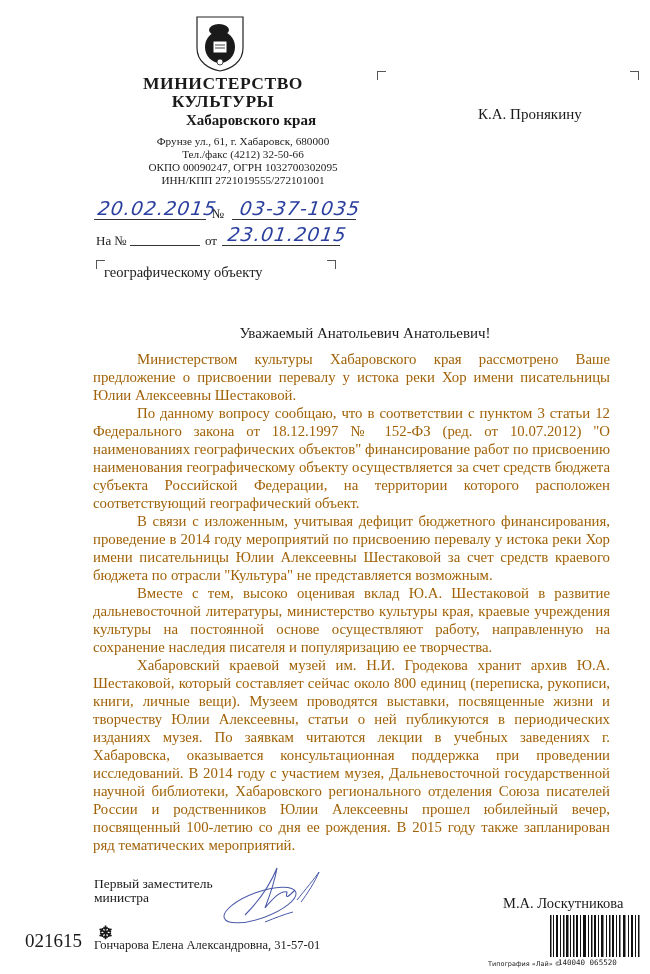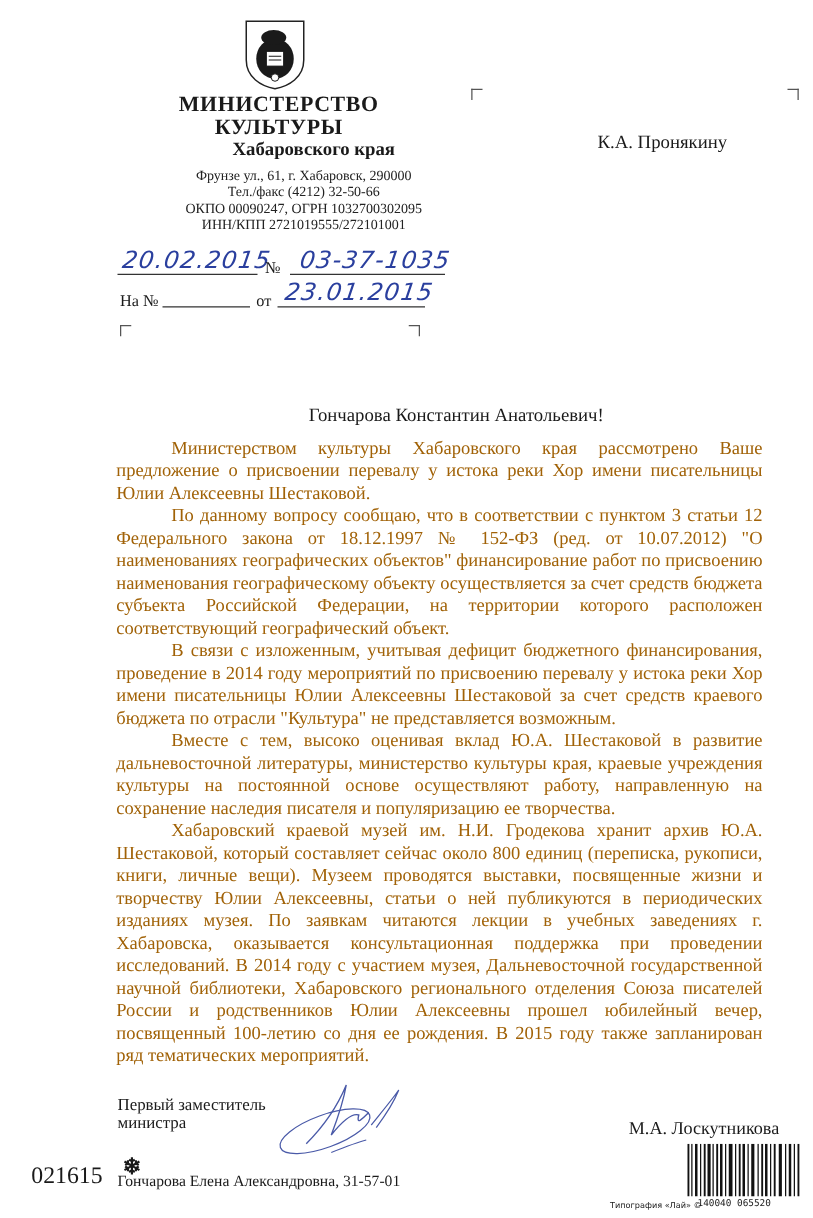--- a/index.html
+++ b/index.html
@@ -70,48 +70,49 @@
   <line x1="22" y1="31" x2="32" y2="31" stroke="#1a1a1a" stroke-width="0.8"></line>
   <line x1="22" y1="34" x2="32" y2="34" stroke="#1a1a1a" stroke-width="0.8"></line>
   <circle cx="27" cy="48" r="3" fill="#fff" stroke="#1a1a1a" stroke-width="0.8"></circle>
 </svg>
 
 <div class="abs org-line1">МИНИСТЕРСТВО</div>
 <div class="abs org-line2">КУЛЬТУРЫ</div>
 <div class="abs org-line3">Хабаровского края</div>
 
 <div class="abs contacts">
-  <div>Фрунзе ул., 61, г. Хабаровск, 290000</div>
+  <div>Фрунзе ул., 61, г. Хабаровск, 680000</div>
   <div>Тел./факс (4212) 32-50-66</div>
   <div>ОКПО 00090247, ОГРН 1032700302095</div>
   <div>ИНН/КПП 2721019555/272101001</div>
 </div>
 
 <div class="abs reg-date-line"></div>
 <div class="abs hw reg-date">20.02.2015</div>
 <div class="abs reg-no-label">№</div>
 <div class="abs reg-no-line"></div>
 <div class="abs hw reg-no">03-37-1035</div>
 
 <div class="abs ref-label">На №</div>
 <div class="abs ref-no-line"></div>
 <div class="abs ref-from-label">от</div>
 <div class="abs ref-date-line"></div>
 <div class="abs hw ref-date">23.01.2015</div>
 
 <div class="abs corner corner-tl" style="left:96px; top:260px;"></div>
 <div class="abs corner corner-tr" style="left:327px; top:260px;"></div>
 <div class="abs subject">
+  <div>географическому объекту</div>
 </div>
 
 <div class="abs corner corner-tl" style="left:377px; top:71px;"></div>
 <div class="abs corner corner-tr" style="left:630px; top:71px;"></div>
 <div class="abs recipient">К.А. Пронякину</div>
 
-<div class="abs salutation">Гончарова Константин Анатольевич!</div>
+<div class="abs salutation">Уважаемый Анатольевич Анатольевич!</div>
 
 <div class="abs body">
   <p>Министерством культуры Хабаровского края рассмотрено Ваше предложение о присвоении перевалу у истока реки Хор имени писательницы Юлии Алексеевны Шестаковой.</p>
   <p>По данному вопросу сообщаю, что в соответствии с пунктом 3 статьи 12 Федерального закона от 18.12.1997 № 152-ФЗ (ред. от 10.07.2012) "О наименованиях географических объектов" финансирование работ по присвоению наименования географическому объекту осуществляется за счет средств бюджета субъекта Российской Федерации, на территории которого расположен соответствующий географический объект.</p>
   <p>В связи с изложенным, учитывая дефицит бюджетного финансирования, проведение в 2014 году мероприятий по присвоению перевалу у истока реки Хор имени писательницы Юлии Алексеевны Шестаковой за счет средств краевого бюджета по отрасли "Культура" не представляется возможным.</p>
   <p>Вместе с тем, высоко оценивая вклад Ю.А. Шестаковой в развитие дальневосточной литературы, министерство культуры края, краевые учреждения культуры на постоянной основе осуществляют работу, направленную на сохранение наследия писателя и популяризацию ее творчества.</p>
   <p>Хабаровский краевой музей им. Н.И. Гродекова хранит архив Ю.А. Шестаковой, который составляет сейчас около 800 единиц (переписка, рукописи, книги, личные вещи). Музеем проводятся выставки, посвященные жизни и творчеству Юлии Алексеевны, статьи о ней публикуются в периодических изданиях музея. По заявкам читаются лекции в учебных заведениях г. Хабаровска, оказывается консультационная поддержка при проведении исследований. В 2014 году с участием музея, Дальневосточной государственной научной библиотеки, Хабаровского регионального отделения Союза писателей России и родственников Юлии Алексеевны прошел юбилейный вечер, посвященный 100-летию со дня ее рождения. В 2015 году также запланирован ряд тематических мероприятий.</p>
 </div>
 
 <div class="abs sign-title">

